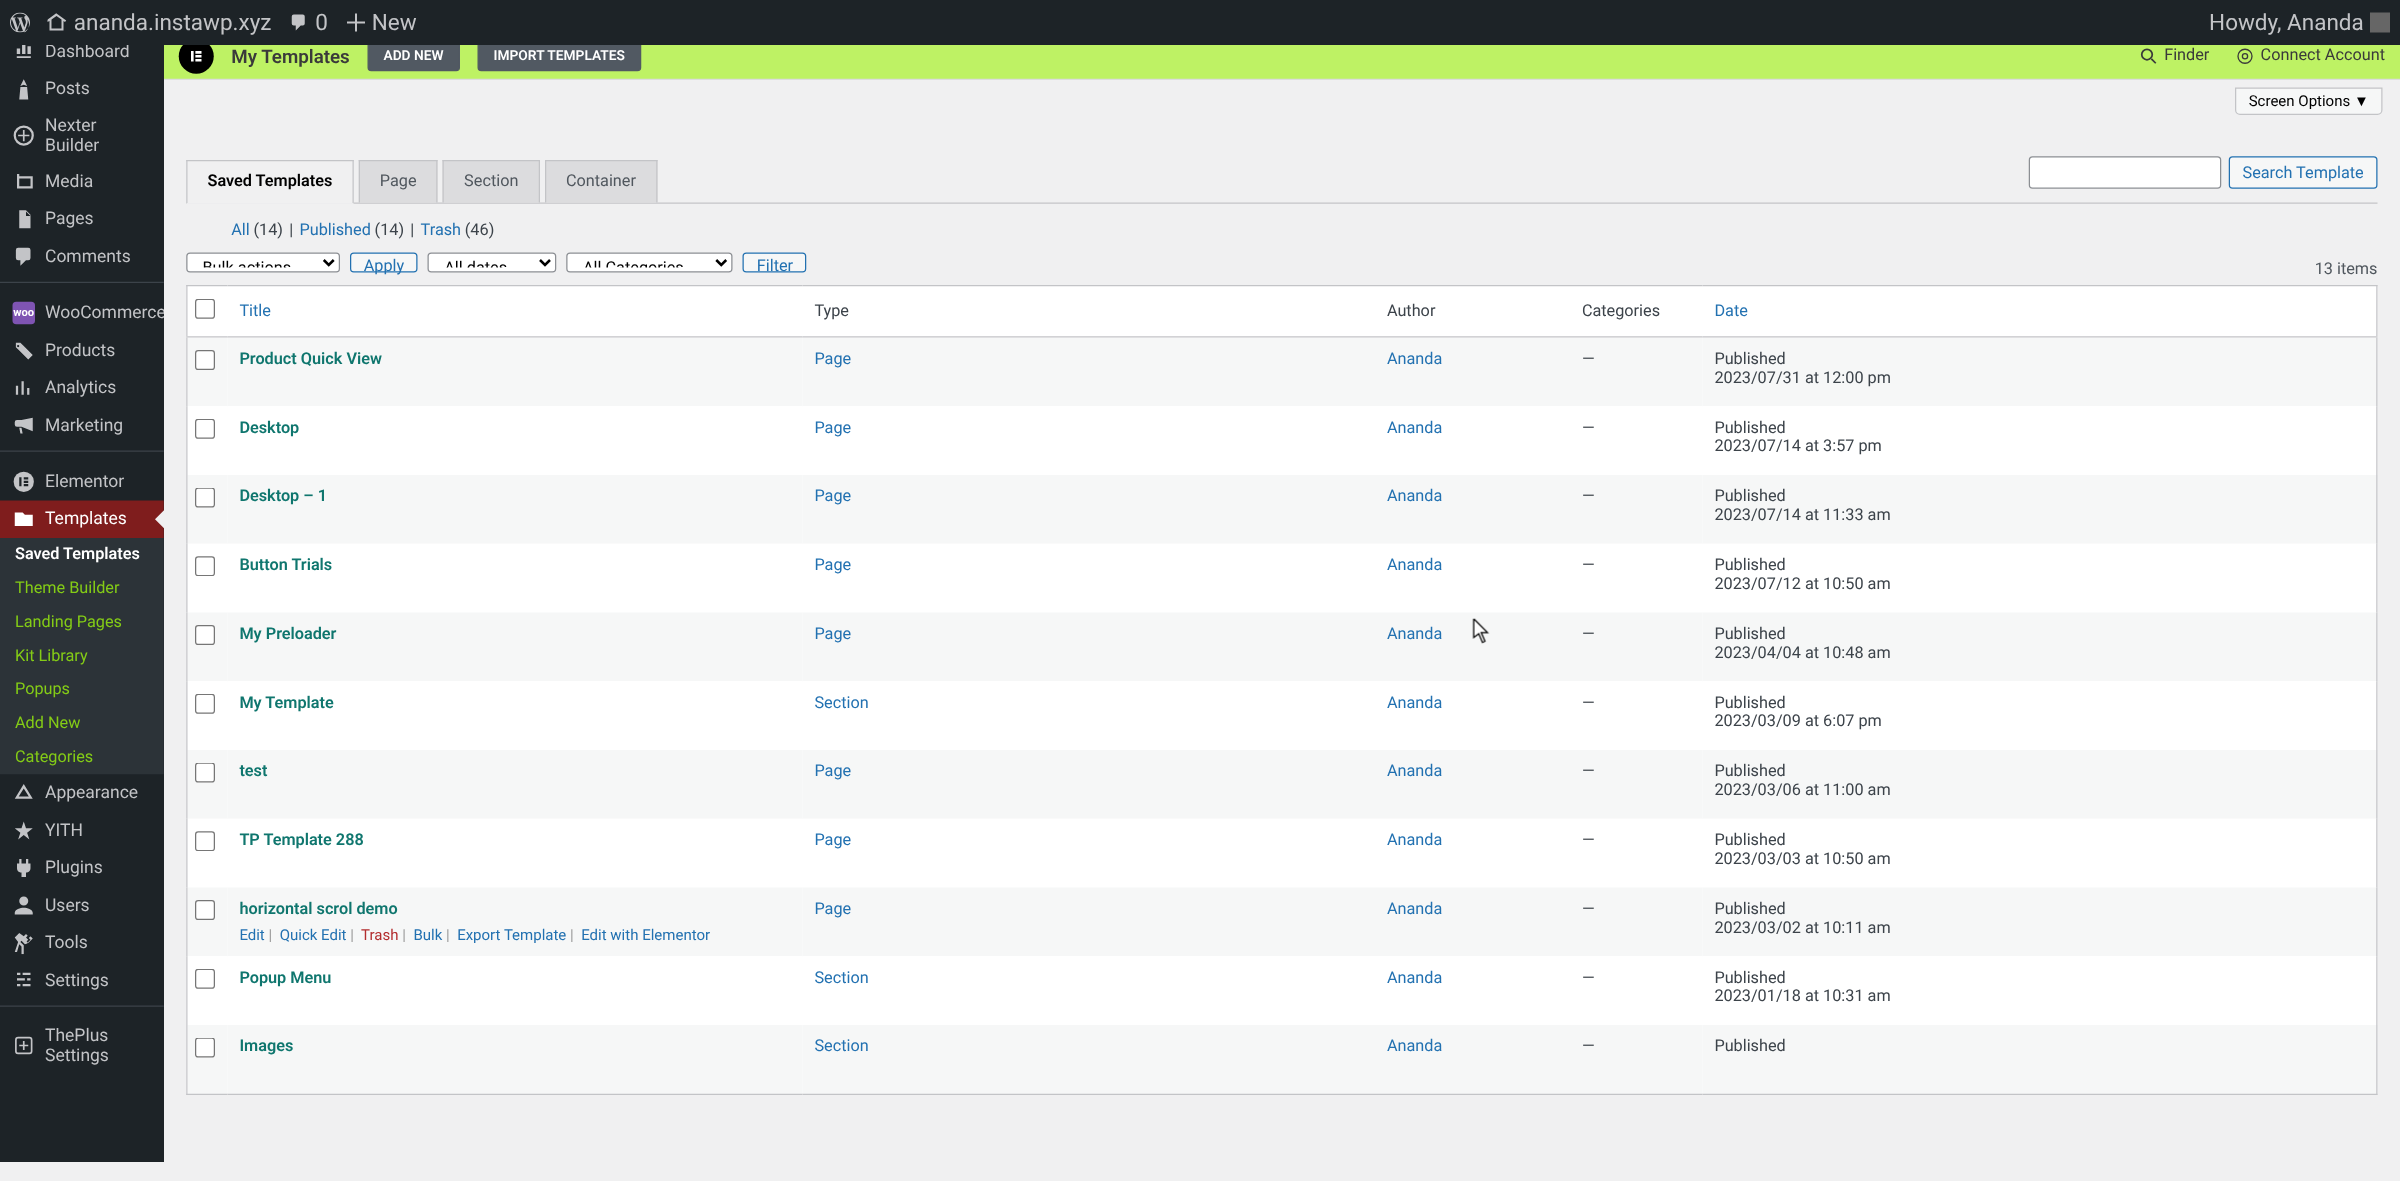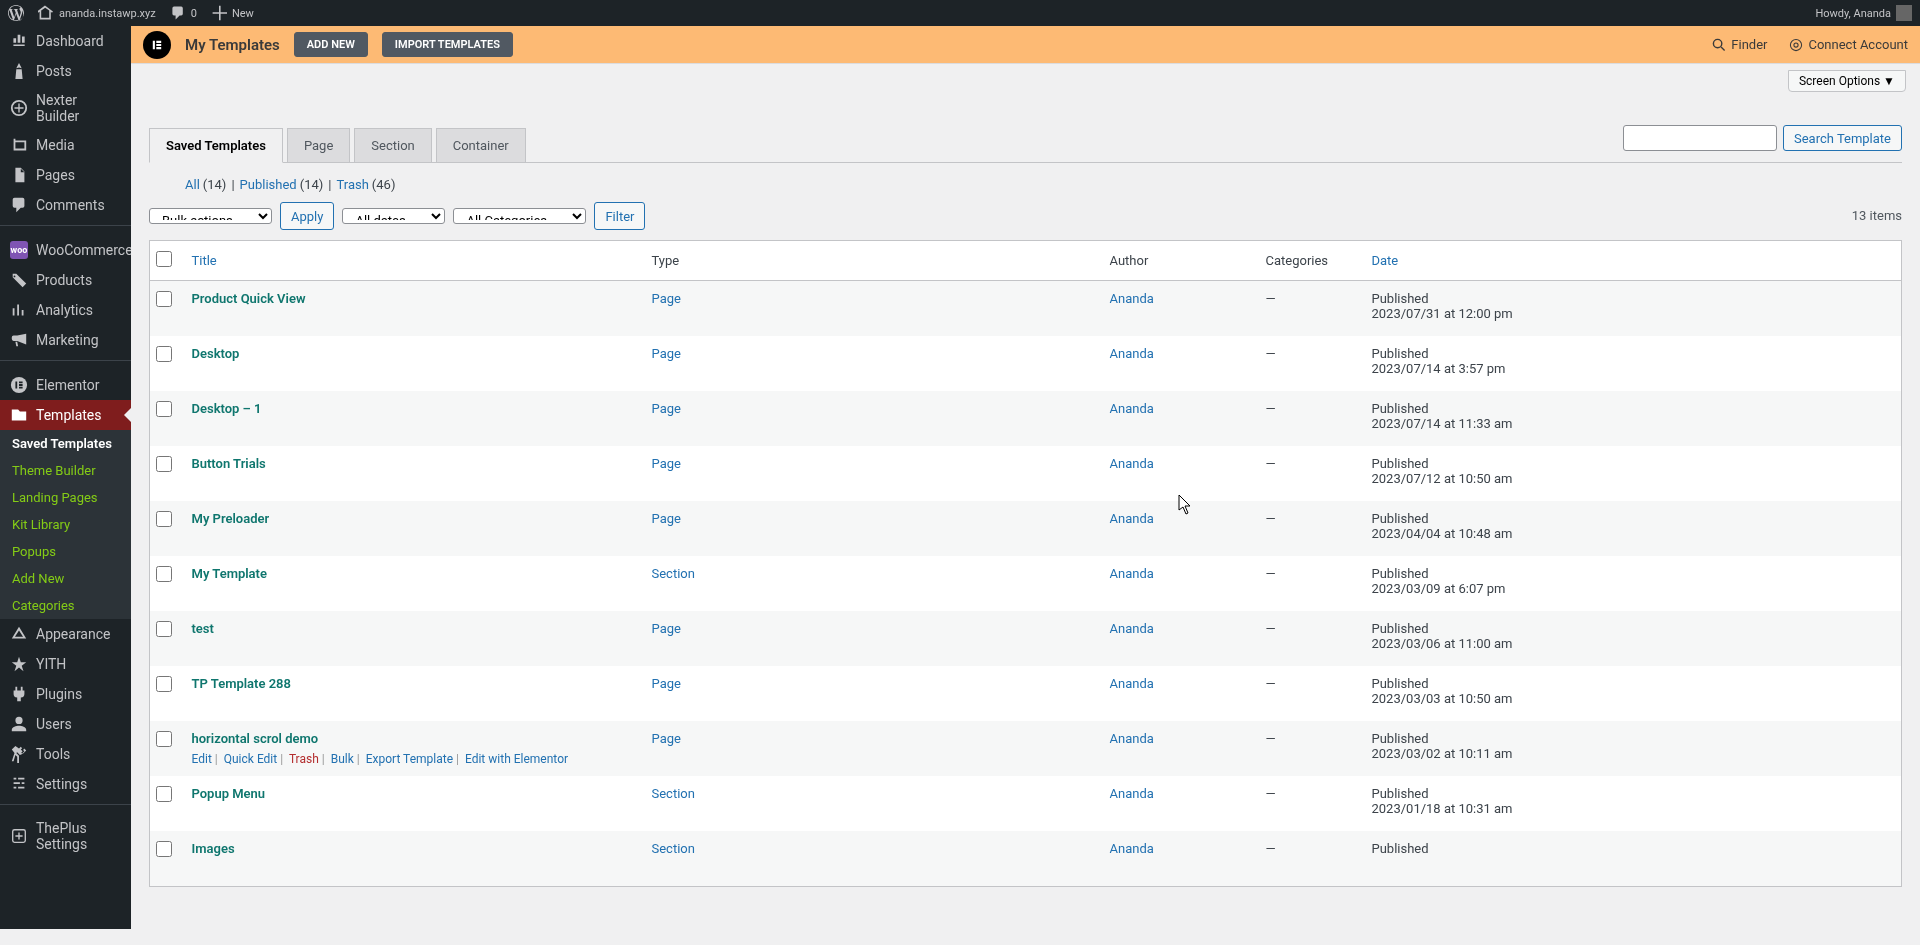--- a/index.html
+++ b/index.html
@@ -1,39 +1,39 @@
 <!DOCTYPE html>
 <html><head>
 <meta charset="utf-8">
 <style>
 * { margin: 0; padding: 0; box-sizing: border-box; font-family: -apple-system, BlinkMacSystemFont, "Segoe UI", Roboto, Oxygen-Sans, Ubuntu, Cantarell, "Helvetica Neue", sans-serif; }
 body { background: #f0f0f1; font-size: 13px; color: #3c434a; overflow: hidden; }
 
 
-.admin-bar { position: fixed; top: 0; left: 0; right: 0; height: 26px; background: #1d2327; color: #c3c4c7; display: flex; align-items: center; padding: 0 8px; font-size: 11px; z-index: 100; }
+.admin-bar { position: fixed; top: 0; left: 0; right: 0; height: 36px; background: #1d2327; color: #c3c4c7; display: flex; align-items: center; padding: 0 8px; font-size: 18px; z-index: 100; }
 .admin-bar-left { display: flex; align-items: center; gap: 14px; }
 .admin-bar-right { margin-left: auto; display: flex; align-items: center; gap: 6px; }
 .admin-bar-item { display: flex; align-items: center; gap: 5px; cursor: pointer; }
 .admin-bar svg { width: 16px; height: 16px; fill: currentColor; }
 .avatar-sq { width: 16px; height: 16px; background: #666; }
 
 
 .sidebar { position: fixed; top: 26px; left: 0; bottom: 16px; width: 131px; background: #1d2327; color: #c3c4c7; font-size: 14px; overflow-y: auto; }
 .sidebar-item { display: flex; align-items: center; gap: 8px; padding: 6px 10px; cursor: pointer; min-height: 28px; }
 .sidebar-item.active { background: #7f1d1d; color: #fff; position: relative; }
 .sidebar-item.active::after { content: ""; position: absolute; right: -1px; top: 50%; transform: translateY(-50%); border: 8px solid transparent; border-right-color: #f0f0f1; }
 .sidebar-sub { background: #2c3338; }
 .sidebar-sub-item { padding: 6px 12px; cursor: pointer; font-size: 13px; color: #84cc16; }
 .sidebar-sub-item.active { color: #fff; font-weight: 600; }
 .sidebar svg { width: 18px; height: 18px; fill: currentColor; flex-shrink: 0; }
 .sidebar .woo-badge { width: 18px; height: 18px; background: #7f54b3; border-radius: 3px; display: flex; align-items: center; justify-content: center; color: #fff; font-size: 9px; font-weight: bold; flex-shrink: 0; }
 
 
 .main { margin-left: 131px; margin-top: 26px; padding: 0; }
-.page-header { background: #fdba74; border-bottom: 1px solid #dcdcde; height: 38px; display: flex; align-items: center; padding: 0 12px; gap: 14px; }
+.page-header { background: #bef264; border-bottom: 1px solid #dcdcde; height: 38px; display: flex; align-items: center; padding: 0 12px; gap: 14px; }
 .elementor-logo { width: 28px; height: 28px; background: #000; border-radius: 50%; display: flex; align-items: center; justify-content: center; color: #fff; font-weight: bold; }
 .page-title { font-size: 15px; font-weight: 600; color: #3a3a3a; }
 .btn-dark { background: #515962; color: #fff; border: 1px solid #515962; padding: 5px 12px; font-size: 11px; font-weight: 600; cursor: pointer; border-radius: 3px; }
 .header-right { margin-left: auto; display: flex; align-items: center; gap: 22px; font-size: 13px; }
 .header-right-item { display: flex; align-items: center; gap: 5px; cursor: pointer; color: #3a3a3a; }
 .header-right svg { width: 14px; height: 14px; fill: currentColor; }
 
 .screen-options-wrap { display: flex; justify-content: flex-end; padding: 6px 14px 0; }
 .screen-options { background: #f6f7f7; border: 1px solid #c3c4c7; padding: 3px 10px; font-size: 12px; cursor: pointer; border-radius: 0 0 4px 4px; }
 
@@ -41,21 +41,21 @@
 .tabs-wrap { display: flex; border-bottom: 1px solid #c3c4c7; margin-top: 26px; }
 .tab { padding: 9px 16px; background: #dcdcde; border: 1px solid #c3c4c7; border-bottom: none; margin-right: 4px; cursor: pointer; font-size: 13px; color: #50575e; }
 .tab.active { background: #f0f0f1; font-weight: 600; color: #000; border-bottom: 1px solid #f0f0f1; margin-bottom: -1px; }
 
 .subsubsub { display: flex; gap: 0; align-items: center; padding: 14px 0 10px; font-size: 13px; margin-left: 36px; }
 .subsubsub a { color: #2271b1; text-decoration: none; cursor: pointer; }
 .subsubsub .sep { margin: 0 5px; }
 
 .topbar { display: flex; align-items: center; gap: 8px; margin-bottom: 10px; position: relative; }
 .topbar select { padding: 3px 22px 3px 8px; border: 1px solid #8c8f94; border-radius: 3px; font-size: 13px; background: #fff; height: 16px; min-width: 90px; }
-.topbar .btn-outline { border: 1px solid #2271b1; color: #2271b1; background: #f6f7f7; padding: 3px 10px; border-radius: 3px; cursor: pointer; font-size: 13px; height: 28px; }
+.topbar .btn-outline { border: 1px solid #2271b1; color: #2271b1; background: #f6f7f7; padding: 3px 10px; border-radius: 3px; cursor: pointer; font-size: 13px; height: 16px; }
 .search-wrap { position: absolute; right: 0; top: -38px; display: flex; gap: 6px; align-items: center; }
 .search-wrap input { border: 1px solid #8c8f94; padding: 3px 8px; border-radius: 3px; width: 154px; height: 26px; }
 .search-wrap button { border: 1px solid #2271b1; color: #2271b1; background: #f6f7f7; padding: 3px 10px; border-radius: 3px; cursor: pointer; font-size: 13px; height: 26px; }
 .items-count { position: absolute; right: 0; top: 6px; font-size: 13px; color: #50575e; }
 
 
 .wp-table { width: 100%; border: 1px solid #c3c4c7; background: #fff; border-collapse: collapse; }
 .wp-table th { text-align: left; padding: 10px 10px; font-weight: 400; font-size: 13px; border-bottom: 1px solid #c3c4c7; }
 .wp-table th a { color: #2271b1; text-decoration: none; cursor: pointer; }
 .wp-table th.cb { width: 32px; padding: 10px 6px; }

